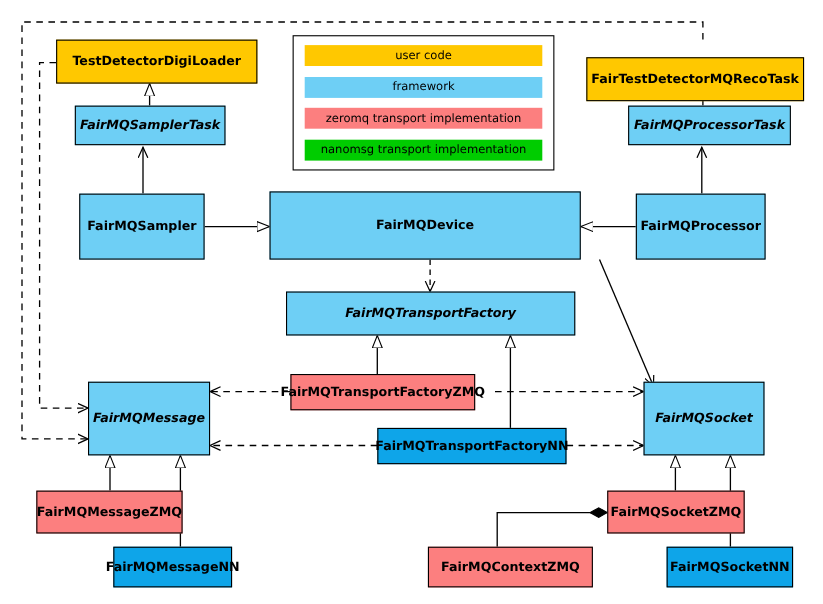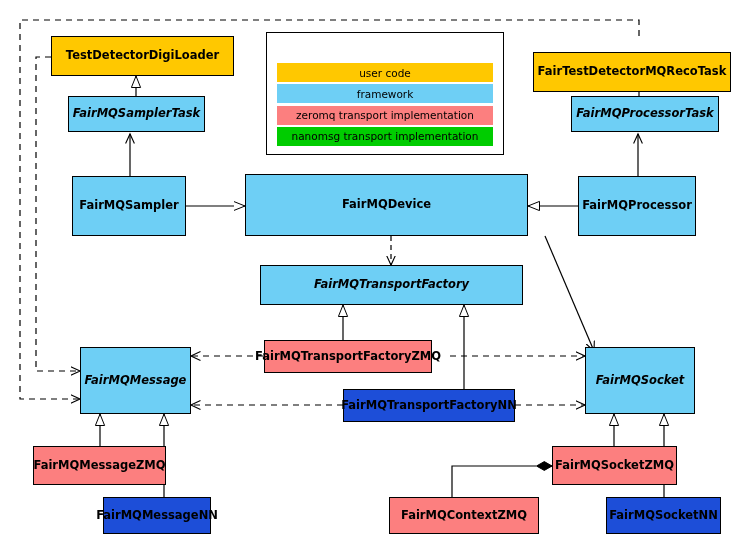--- a/index.html
+++ b/index.html
@@ -7,21 +7,21 @@
   body{font-family:"DejaVu Sans","Liberation Sans",sans-serif;}
   #canvas{position:relative;width:748px;height:549px;background:#ffffff;overflow:hidden;}
   svg.edges{position:absolute;left:0;top:0;width:748px;height:549px;pointer-events:none;}
   .node{position:absolute;box-sizing:border-box;border:1px solid #000;
         display:flex;align-items:center;justify-content:center;text-align:center;
         font-size:11.5px;font-weight:bold;color:#000;line-height:1.15;z-index:3;}
   .node.italic{font-style:italic;}
   .usercode{background:#ffc800;}
   .framework{background:#6ecff5;}
   .zmq{background:#fc7f7f;}
-  .nn{background:#1d4ed8;}
+  .nn{background:#0ea5e9;}
   #legend{position:absolute;box-sizing:border-box;border:1px solid #000;background:#fff;z-index:4;
           display:flex;flex-direction:column;justify-content:space-between;padding:8px 10px;}
   .legend-row{box-sizing:border-box;border:0;height:19px;display:flex;align-items:center;
               justify-content:center;font-size:10.5px;font-weight:normal;color:#000;}
 </style>
 </head>
 <body>
 
 <div id="canvas">
 
@@ -78,21 +78,21 @@
 
       <path d="M614,446 L614,414" marker-end="url(#hollowTri)"></path>
 
       <path d="M664,497 L664,414" marker-end="url(#hollowTri)"></path>
 
       <path d="M452,497 L452,466 L552,466" marker-end="url(#blackDiamond)"></path>
     </g>
   </svg>
 
   <div id="legend" style="left:266px;top:32px;width:238px;height:123px;">
-    <div class="legend-row" style="background:#ffc800;margin-top:22px;">
+    <div class="legend-row" style="background:#ffc800;">
         <span>user code</span>
       </div>
     <div class="legend-row" style="background:#6ecff5;">
         <span>framework</span>
       </div>
     <div class="legend-row" style="background:#fc7f7f;">
         <span>zeromq transport implementation</span>
       </div>
     <div class="legend-row" style="background:#00cc00;">
         <span>nanomsg transport implementation</span>

